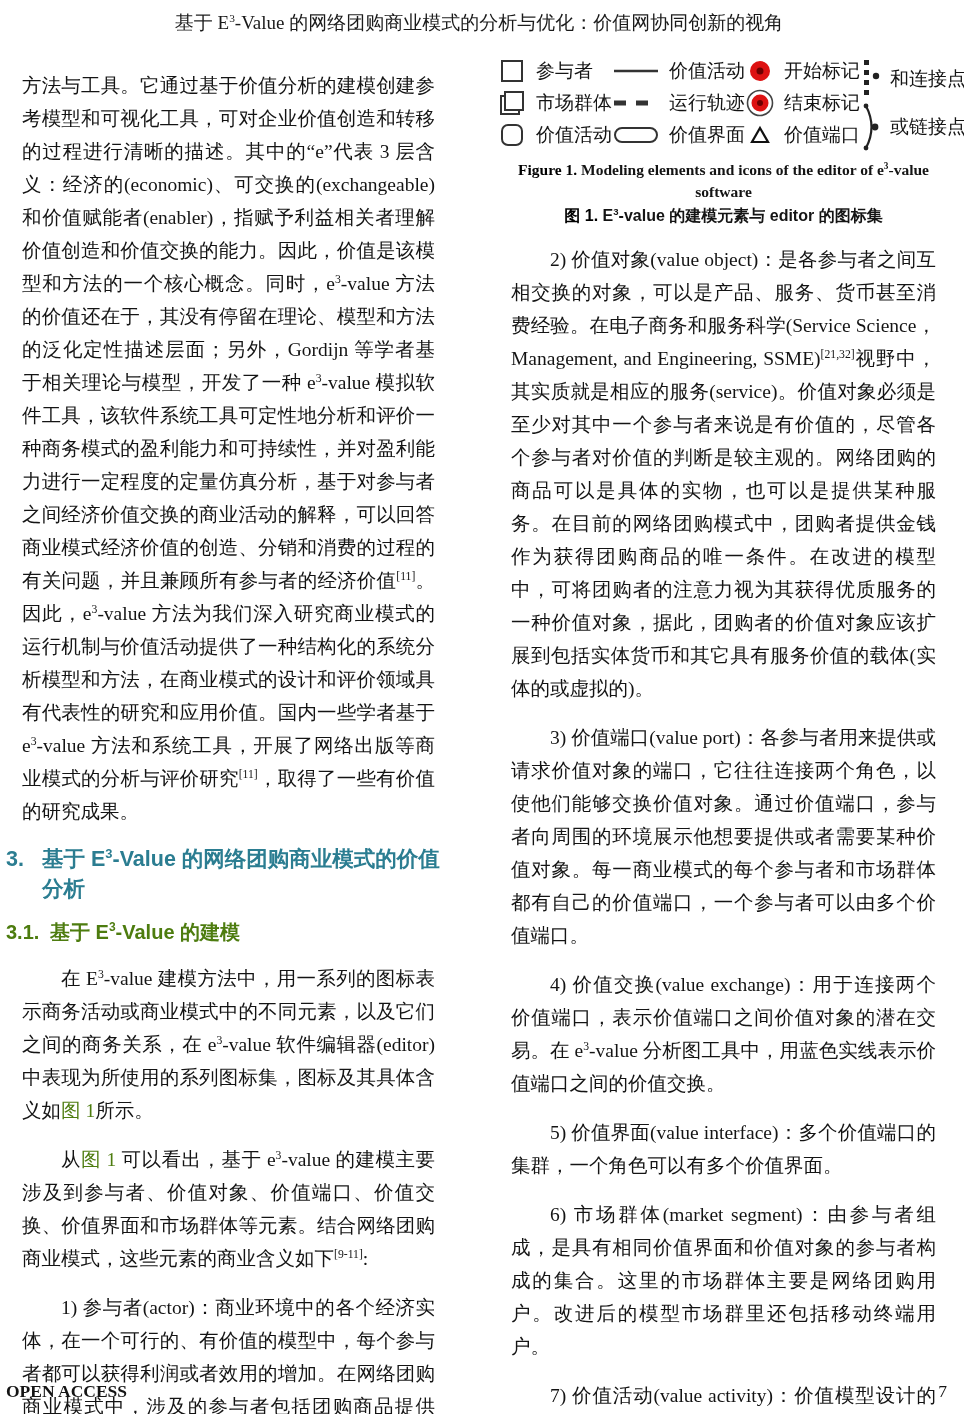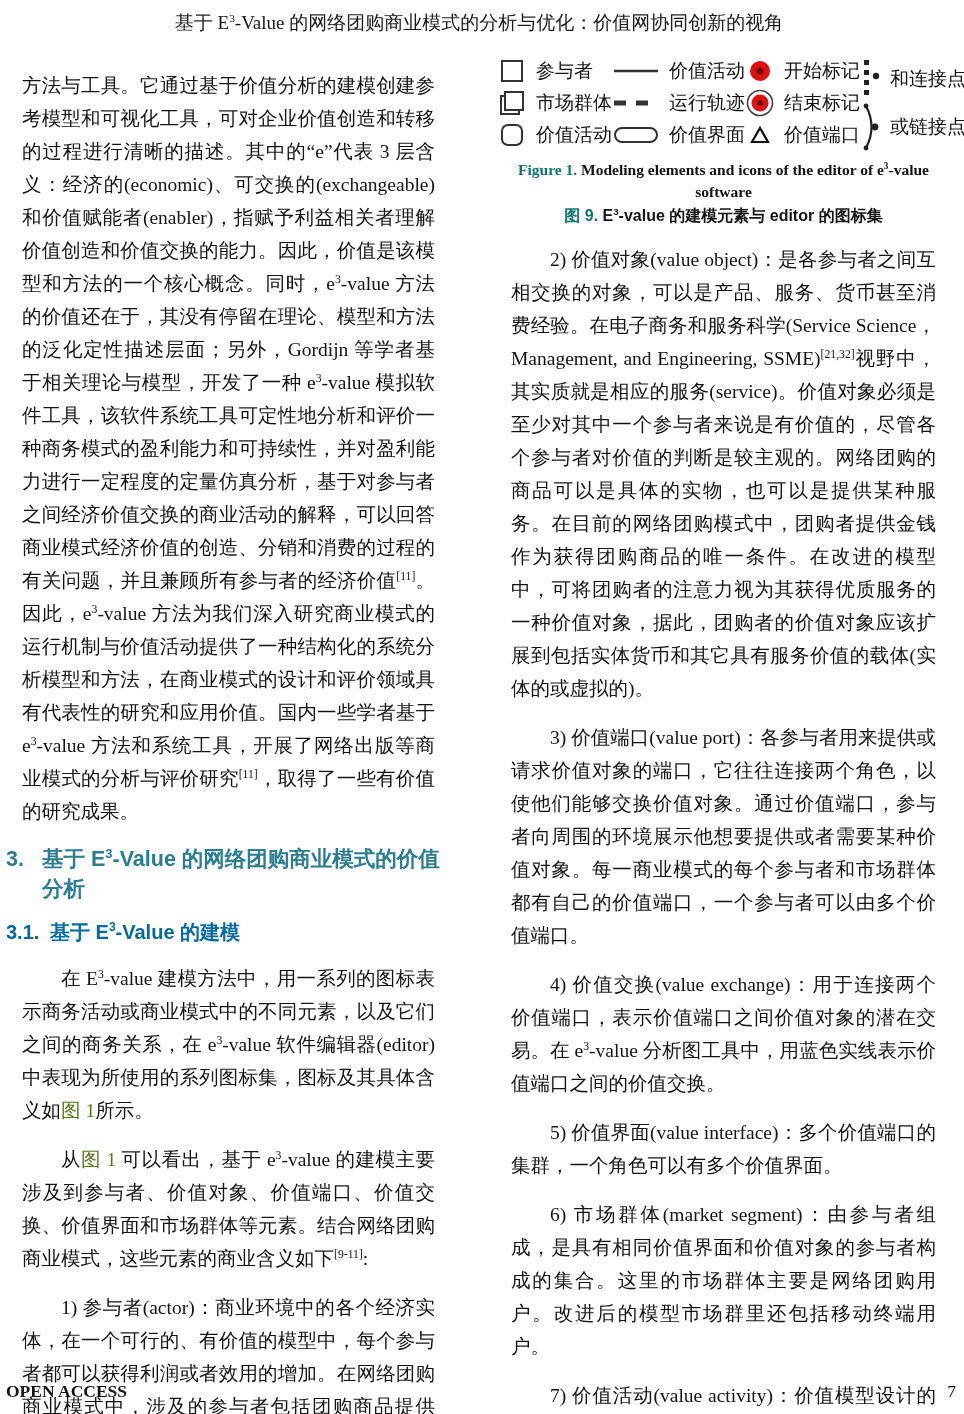--- a/index.html
+++ b/index.html
@@ -23,21 +23,21 @@
 
   
   .h3 {
     display:flex; color:#2b7d91; font-weight:bold;
     font-family:"Liberation Sans","DejaVu Sans",sans-serif;
     font-size:21.5px; line-height:1.42; text-align:left;
     margin:14px 0 9px 0;
   }
   .h3 .num { flex:0 0 36px; }
   .h31 {
-    display:flex; color:#0369a1; font-weight:bold;
+    display:flex; color:#4d7c0f; font-weight:bold;
     font-family:"Liberation Sans","DejaVu Sans",sans-serif;
     font-size:20px; line-height:1.4; text-align:left;
     margin:13px 0 11px 0;
   }
   .h31 .num { flex:0 0 44px; }
 
   
   .figure { margin:2px 0 6px 0; }
   .legend { display:flex; justify-content:space-between; padding:0 2px; }
   .lg-col { display:flex; flex-direction:column; }
@@ -47,24 +47,24 @@
   .c1 .icbox { width:30px; }
   .c2 .icbox { width:48px; }
   .c3 .icbox { width:30px; }
   .c4 .lg-row { height:48px; gap:8px; }
   .caption {
     text-align:center; font-weight:bold; font-size:15.5px; line-height:1.45;
     margin-top:8px;
   }
   .caption-en { font-family:"Liberation Serif","DejaVu Serif",serif; }
   .caption-zh { font-family:"Liberation Sans","DejaVu Sans",sans-serif; font-size:16px; }
-  .cap-teal { color:#0f766e; }
+  .cap-teal { color:#000000; }
 
   .footer {
-    position:absolute; left:6px; right:8px; bottom:12px;
+    position:absolute; left:6px; right:17px; bottom:12px;
     display:flex; justify-content:space-between; align-items:baseline;
     font-size:17.5px;
   }
   .footer .oa { font-weight:bold; }
   svg { display:block; }
 </style>
 </head>
 <body>
 
 <div class="page">
@@ -207,21 +207,21 @@
             </div>
           </div>
 
         </div>
 
         <div class="caption">
           <div class="caption-en">
             <span class="cap-teal">Figure 1.</span><span> Modeling elements and icons of the editor of e<sup>3</sup>-value software</span>
           </div>
           <div class="caption-zh">
-            <span class="cap-teal">图 9.</span><span> E<sup>3</sup>-value 的建模元素与 editor 的图标集</span>
+            <span class="cap-teal">图 1.</span><span> E<sup>3</sup>-value 的建模元素与 editor 的图标集</span>
           </div>
         </div>
       </div>
 
       <p class="indent">2)  价值对象(value object)：是各参与者之间互相交换的对象，可以是产品、服务、货币甚至消费经验。在电子商务和服务科学(Service Science，Management, and Engineering, SSME)<sup>[21,32]</sup>视野中，其实质就是相应的服务(service)。价值对象必须是至少对其中一个参与者来说是有价值的，尽管各个参与者对价值的判断是较主观的。网络团购的商品可以是具体的实物，也可以是提供某种服务。在目前的网络团购模式中，团购者提供金钱作为获得团购商品的唯一条件。在改进的模型中，可将团购者的注意力视为其获得优质服务的一种价值对象，据此，团购者的价值对象应该扩展到包括实体货币和其它具有服务价值的载体(实体的或虚拟的)。</p>
       <p class="indent">3)  价值端口(value port)：各参与者用来提供或请求价值对象的端口，它往往连接两个角色，以使他们能够交换价值对象。通过价值端口，参与者向周围的环境展示他想要提供或者需要某种价值对象。每一商业模式的每个参与者和市场群体都有自己的价值端口，一个参与者可以由多个价值端口。</p>
       <p class="indent">4)  价值交换(value exchange)：用于连接两个价值端口，表示价值端口之间价值对象的潜在交易。在 e<sup>3</sup>-value 分析图工具中，用蓝色实线表示价值端口之间的价值交换。</p>
       <p class="indent">5)  价值界面(value interface)：多个价值端口的集群，一个角色可以有多个价值界面。</p>
       <p class="indent">6)  市场群体(market segment)：由参与者组成，是具有相同价值界面和价值对象的参与者构成的集合。这里的市场群体主要是网络团购用户。改进后的模型市场群里还包括移动终端用户。</p>
       <p class="indent">7)  价值活动(value activity)：价值模型设计的一个重要问题就是给每个参与者分配价值活动，每个价值活动都必须是增加利润的，每一个活动还可以再分解为更小的活动。本文中团购网站平台的价值活动包括团购信息的采集及网站运营，这两个活动还可进一步分为更细的活动。</p>

